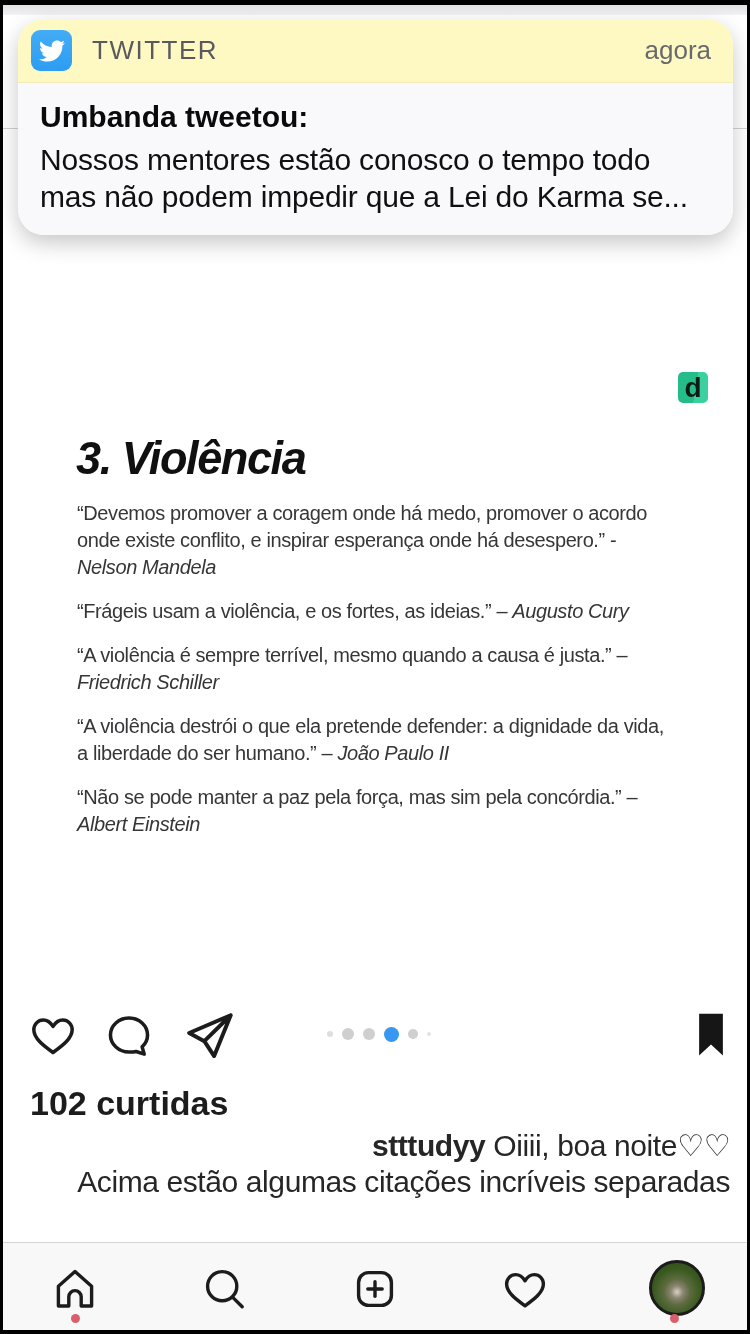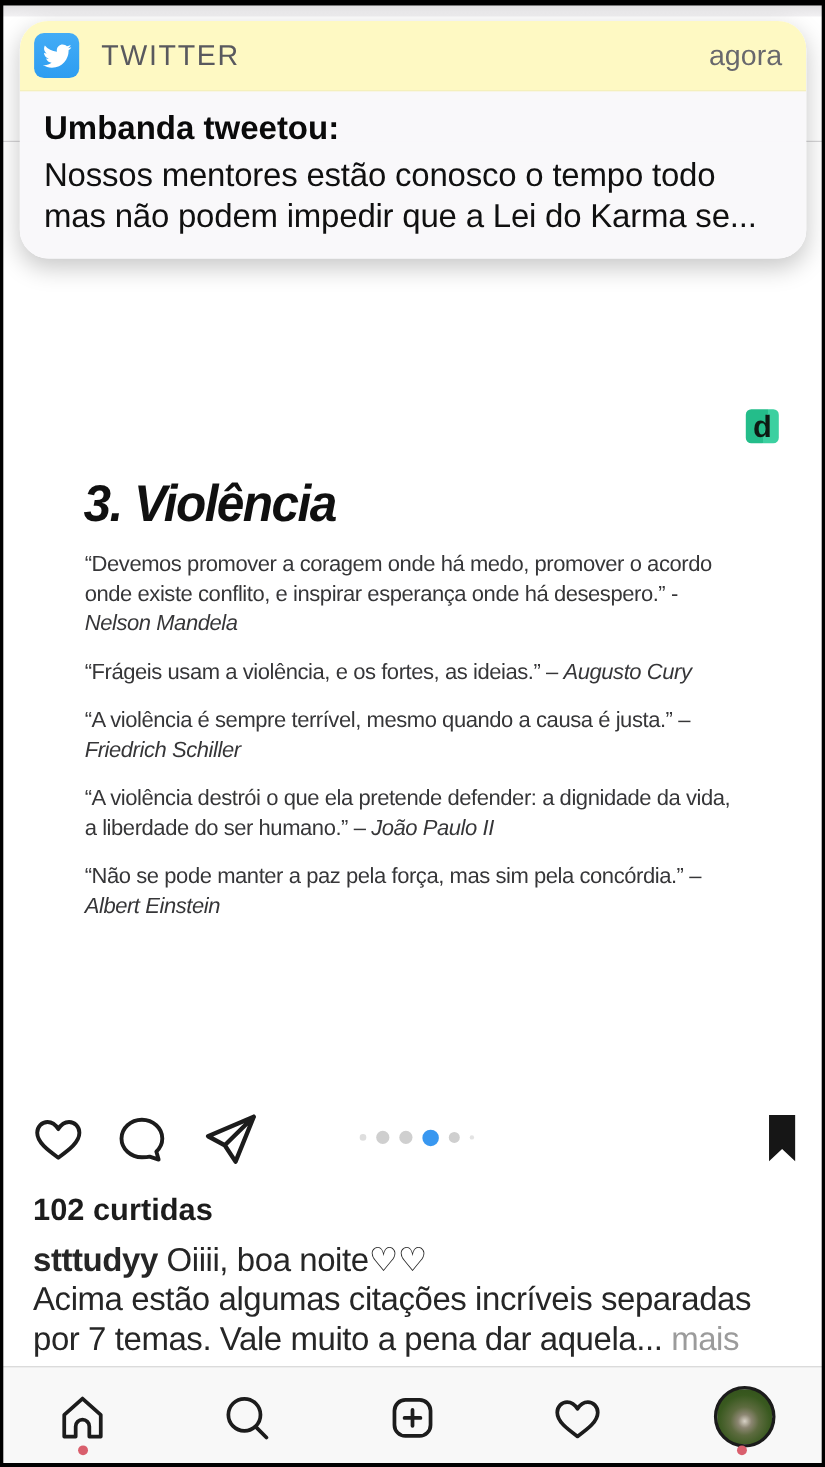--- a/index.html
+++ b/index.html
@@ -48,25 +48,25 @@
   .icon-stroke{fill:none;stroke:#1c1c1c;stroke-width:1.7;stroke-linecap:round;stroke-linejoin:round;}
   .dots{position:absolute;left:327px;top:1026px;height:16px;display:flex;align-items:center;z-index:2;}
   .dot{border-radius:50%;background:#cfcfcf;margin-right:9px;}
   .dot.sz-xs{width:6px;height:6px;background:#dedede;}
   .dot.sz-m{width:12px;height:12px;}
   .dot.sz-l{width:15px;height:15px;}
   .dot.sz-s{width:10px;height:10px;}
   .dot.sz-xxs{width:4px;height:4px;background:#e3e3e3;margin-right:0;}
   .dot.active{background:#3897f0;}
 
-  .likes{position:absolute;left:30px;top:1084px;font-size:28px;font-weight:bold;color:#1c1c1c;z-index:2;}
+  .likes{position:absolute;left:30px;top:1084px;font-size:34px;font-weight:bold;color:#1c1c1c;z-index:2;}
   .caption{position:absolute;left:30px;top:1128px;width:700px;font-size:30px;color:#262626;
     line-height:36px;letter-spacing:-.4px;z-index:2;}
   .caption .uname{font-weight:bold;}
-  .cap-line{white-space:nowrap;}
+  .cap-line{white-space:nowrap;text-align:right;}
   .more{color:#9b9b9b;}
 
   
   .tabbar{position:absolute;left:0;top:1242px;width:750px;height:88px;background:#f8f8f8;
     border-top:1px solid #d4d4d4;z-index:5;}
   .tab{position:absolute;top:22px;width:48px;height:48px;}
   .tab svg{display:block;width:48px;height:48px;}
   .avatar{position:absolute;left:649px;top:1260px;width:50px;height:50px;border-radius:50%;
     border:3px solid #1b1b1b;z-index:6;
     background:radial-gradient(circle at 50% 58%,#d8d2c6 0%,#8c8672 16%,#5d6b3f 34%,#39591f 62%,#2e4b19 100%);}
@@ -135,21 +135,20 @@
   <span class="dot sz-l active" style="background: rgb(56, 151, 240);"></span>
   <span class="dot sz-s"></span>
   <span class="dot sz-xxs"></span>
 </div>
 
 <div class="likes">102 curtidas</div>
 
 <div class="caption">
   <div class="cap-line"><span class="uname">stttudyy</span><span> Oiiii, boa noite♡♡</span></div>
   <div class="cap-line">Acima estão algumas citações incríveis  separadas</div>
-  <div class="cap-line"><span>por 7 temas. Vale muito a pena dar aquela... </span><span class="more">mais</span></div>
 </div>
 
 <div class="tabbar">
   <div class="tab" style="left:51px;">
     <svg viewBox="0 0 24 24">
         <path class="icon-stroke" d="M12 3.2 3.7 10.6v9.9h5.2v-4.6c0-1.7 1.4-3.1 3.1-3.1s3.1 1.4 3.1 3.1v4.6h5.2v-9.9z"></path>
       </svg>
   </div>
   <div class="tab" style="left:201px;">
     <svg viewBox="0 0 24 24">

